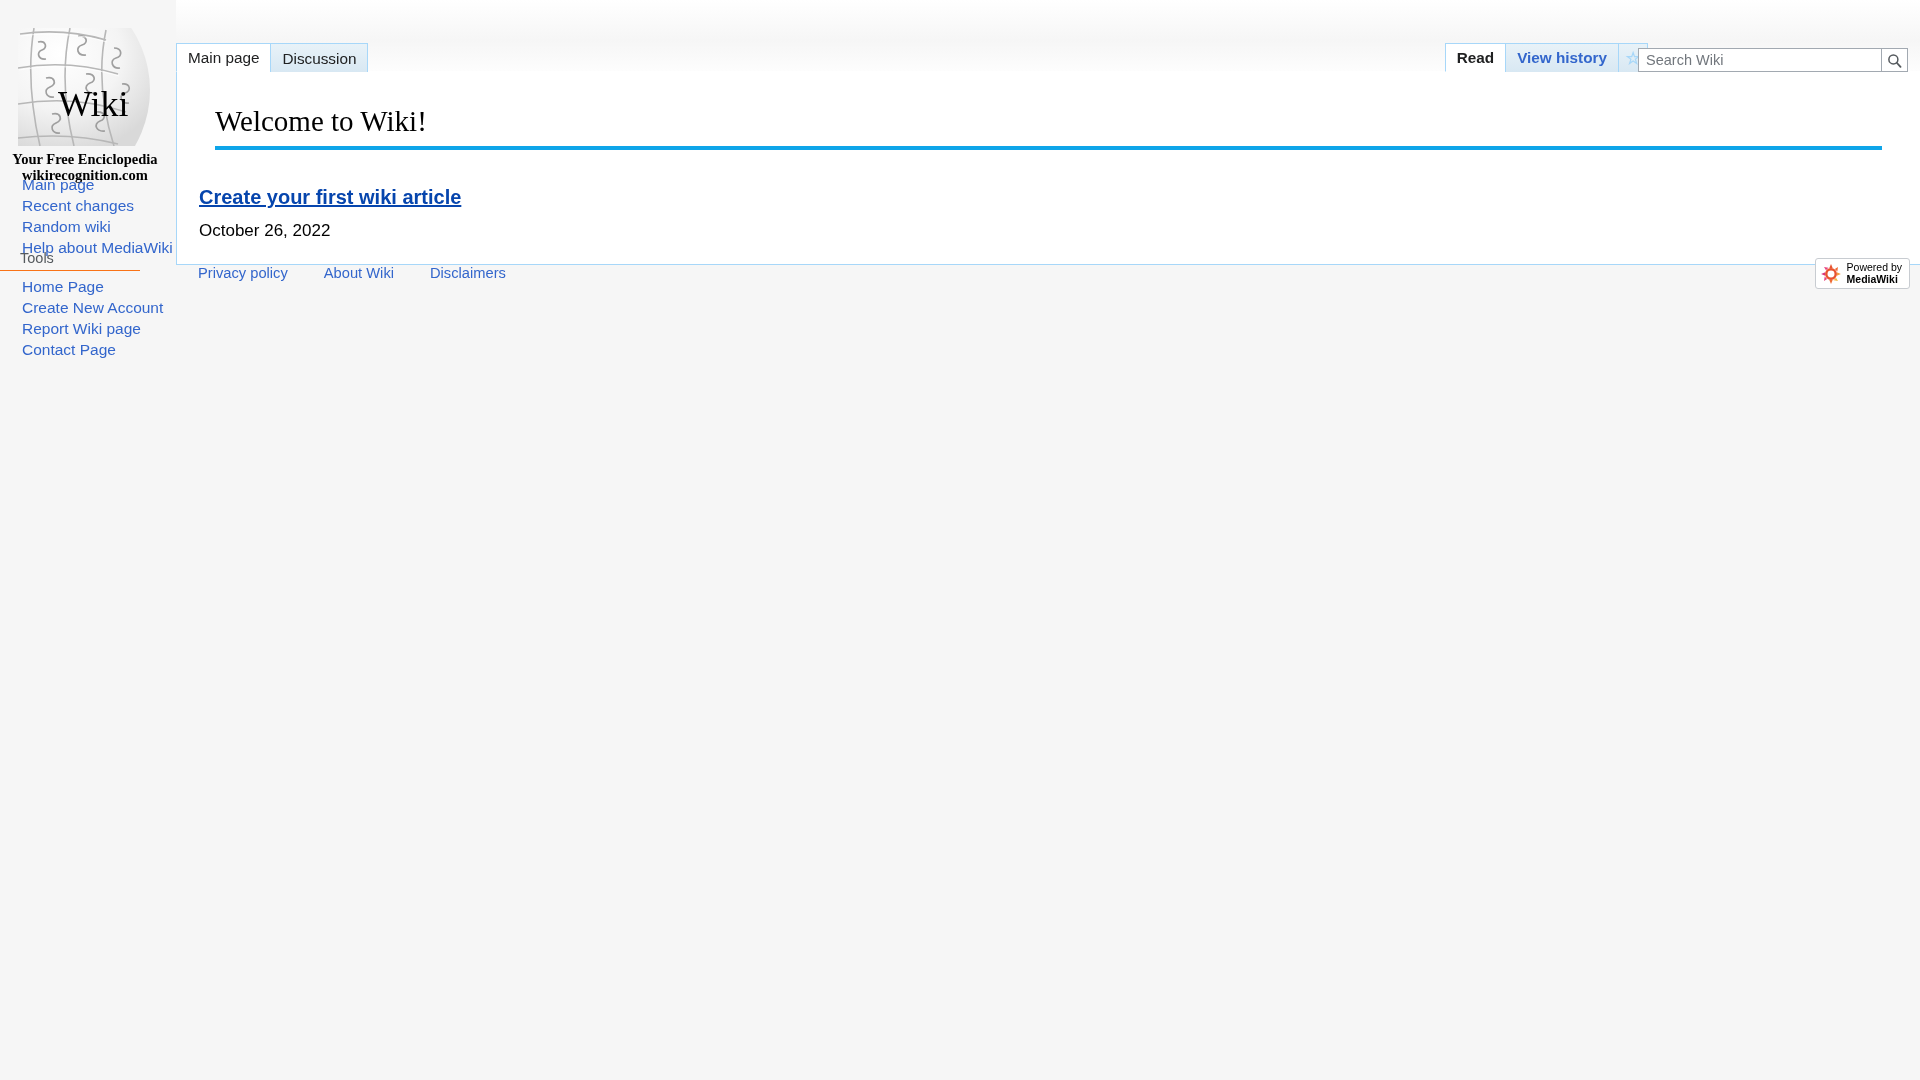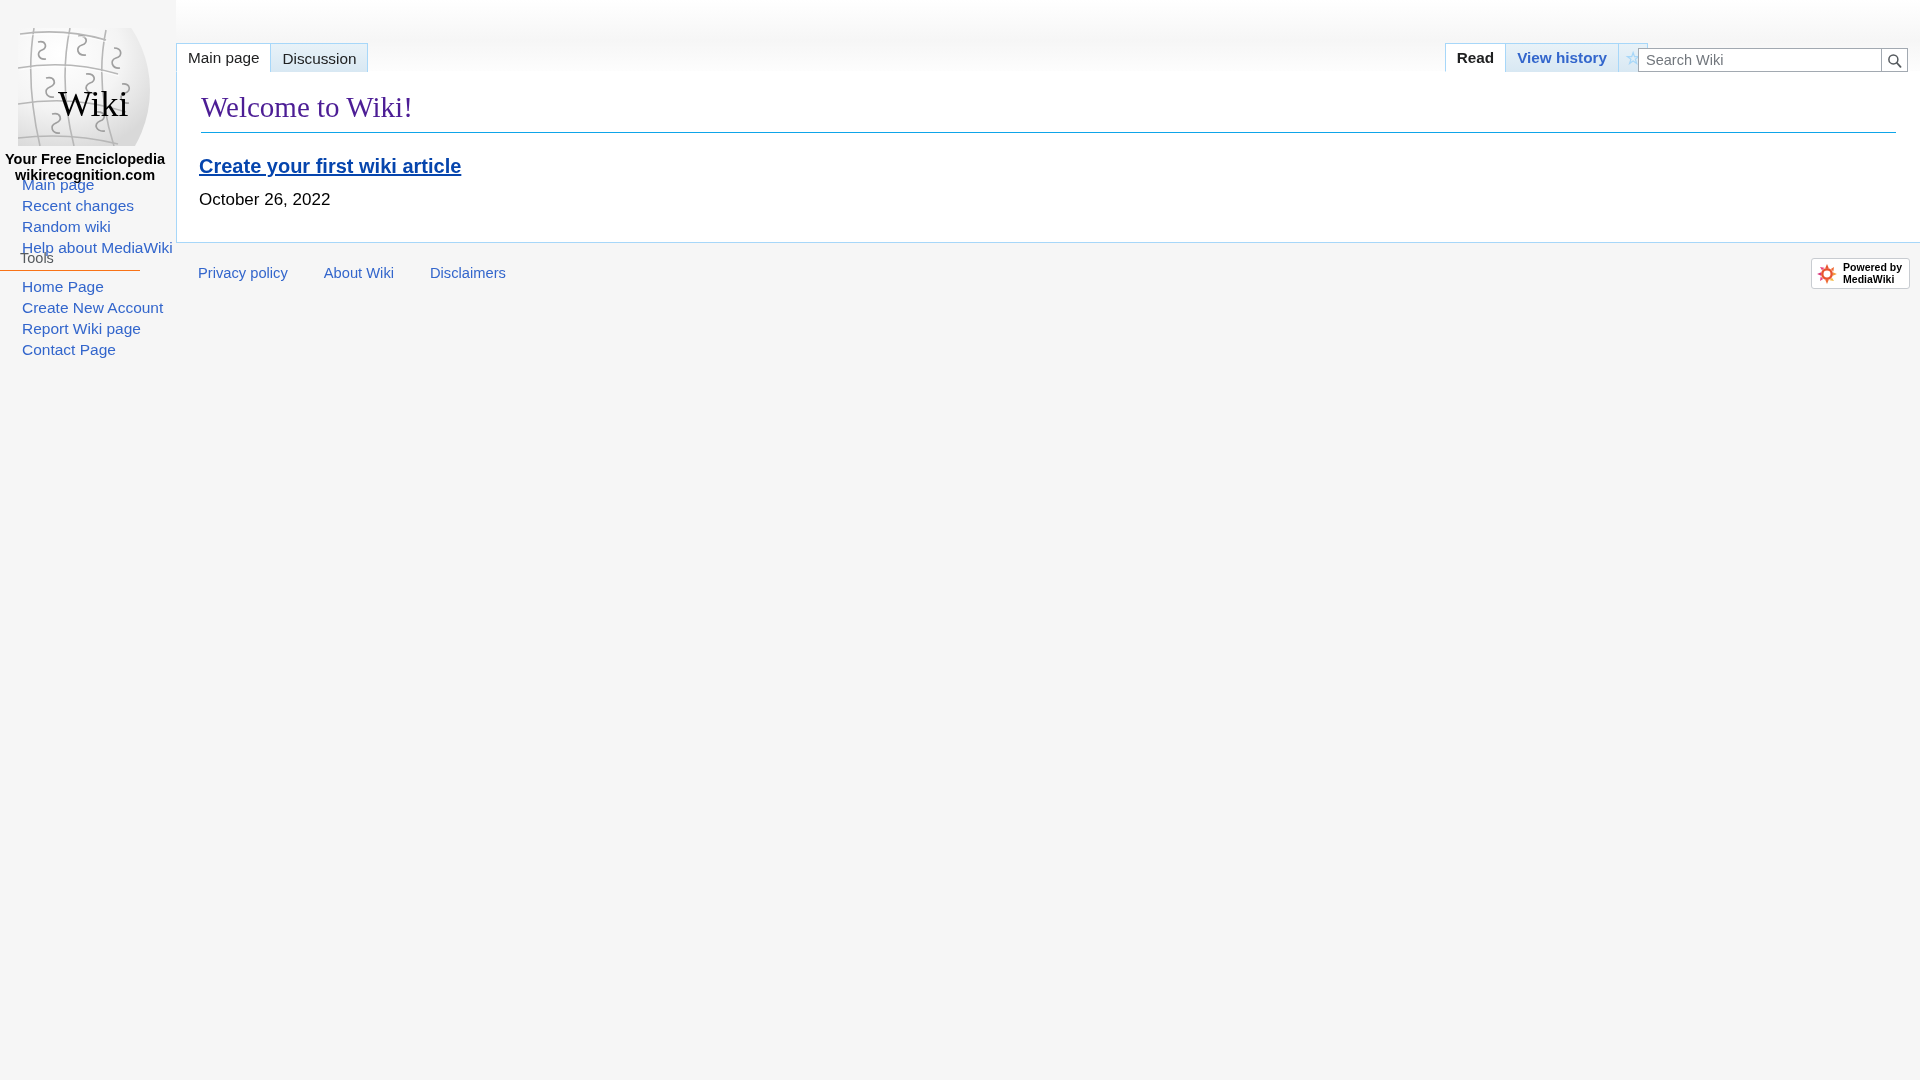--- a/index.html
+++ b/index.html
@@ -64,21 +64,21 @@
   #logo-globe {
     position: absolute;
     left: 18px; top: 4px;
     width: 132px; height: 118px;
   }
   #logo-tagline {
     position: absolute;
     left: 0; top: 128px;
     width: 170px;
     text-align: center;
-    font-family: Liberation Sans, sans-serif;
+    font-family: Liberation Serif, serif;
     font-size: 14.5px;
     line-height: 15.5px;
     color: #000;
     font-weight: 600;
   }
 
   .portal { margin: 0 0 18px 0; }
   .portal-heading {
     font-size: 14.5px;
     color: #54595d;
@@ -229,24 +229,24 @@
     border: 1px solid #a7d7f9;
     border-right: none;
     border-top: none;
     padding: 16px 22px 22px 22px;
   }
   #firstHeading {
     font-family: "Liberation Serif", serif;
     font-size: 29px;
     font-weight: 400;
     line-height: 1.3;
-    color: #4c1d95;
-    margin: 2px;
+    color: #000000;
+    margin: 16px;
     padding: 0 0 5px 0;
-    border-bottom: 1px solid #0ea5e9;
+    border-bottom: 4px solid #0ea5e9;
   }
   #body-content { padding-top: 18px; }
   .article-link {
     display: inline-block;
     font-size: 20px;
     font-weight: bold;
     color: #0645ad;
     text-decoration: underline;
     cursor: pointer;
     line-height: 1.35;
@@ -292,21 +292,21 @@
     padding: 3px 7px 3px 4px;
     cursor: pointer;
   }
   .poweredby-text {
     font-size: 10.5px;
     line-height: 11.5px;
     color: #000;
     font-weight: 700;
     white-space: nowrap;
   }
-  .poweredby-text .thin { font-weight: 700; display: block; }
+  .poweredby-text .thin { font-weight: 400; display: block; }
 </style>
 </head>
 <body>
 
 <div id="personal-bar">
   <span class="pitem">
     <span class="user-icon"></span>
     <span class="notlogged">Not logged in</span>
   </span>
   <a class="plink">Talk</a>

